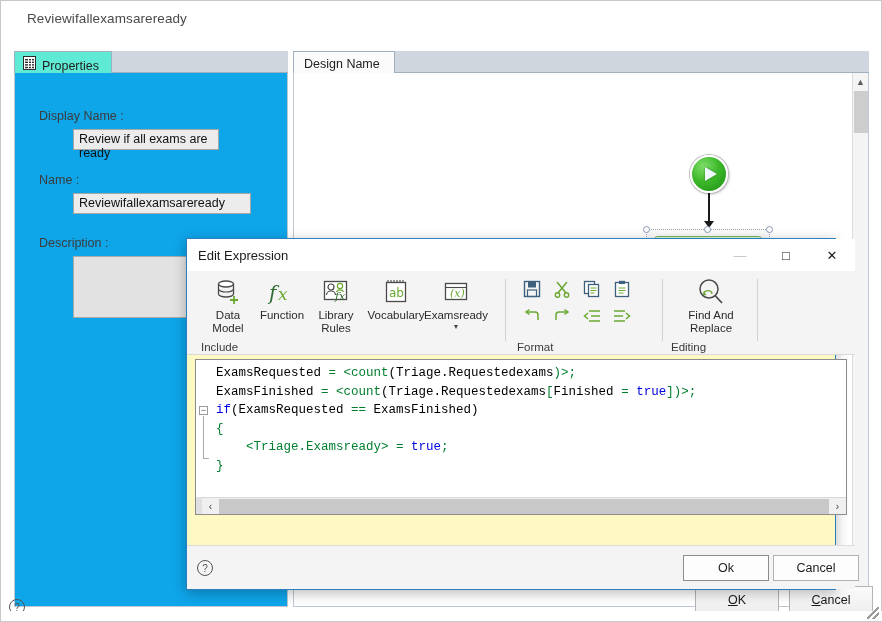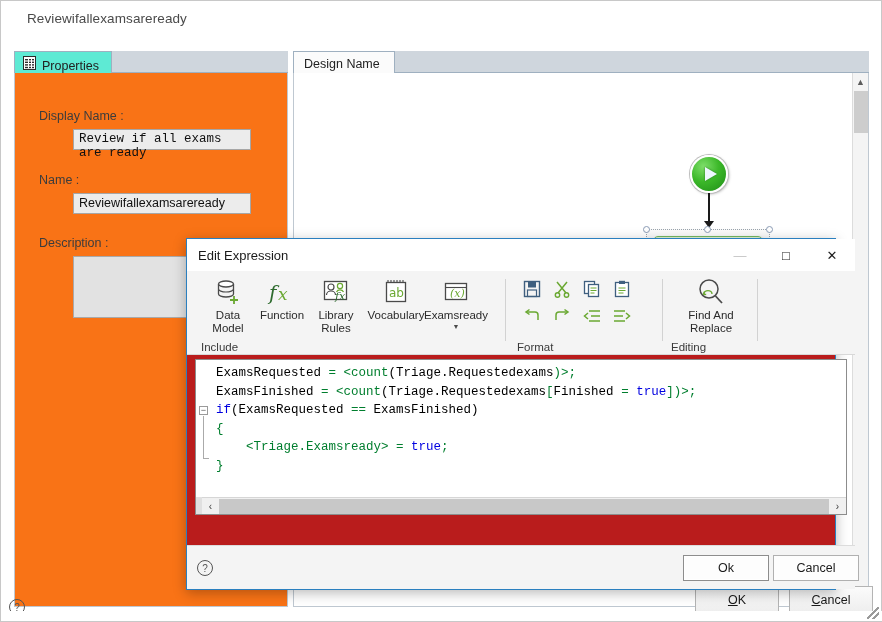--- a/index.html
+++ b/index.html
@@ -37,21 +37,21 @@
   }
   #props-tab {
     position:absolute; left:0; top:0; height:23px; padding:2px 12px 0 8px;
     background:#5eead4;
     border:1px solid #9fb0c0; border-bottom:1px solid #fbfbfb;
     display:flex; align-items:flex-end; gap:6px;
     font-size:12.5px; color:#222;
   }
   #props-body {
     position:absolute; left:0; top:22px; width:274px; height:534px;
-    background:#f97316; border:1px solid #bfc8d1; border-top:none;
+    background:#0ea5e9; border:1px solid #bfc8d1; border-top:none;
   }
   .field-label {
     position:absolute; font-size:12.5px; color:#3c3c3c;
   }
   .field-input {
     position:absolute; background:#ececec;
     border:1px solid #a6a6a6;
     font-family:"Liberation Sans", sans-serif;
     font-size:12.5px; color:#111;
     padding:2px 5px;
@@ -158,21 +158,21 @@
   #host-help {
     position:absolute; left:8px; top:598px; width:16px;height:16px;
     border:1.3px solid #555; border-radius:50%;
     display:flex;align-items:center;justify-content:center;
     font-size:10px;color:#555;
   }
 
   
   #dialog {
     position:absolute; left:186px; top:238px; width:650px; height:352px;
-    background:#b91c1c;
+    background:#fef9c3;
     border:1px solid #2a7fbf;
     box-shadow:0 3px 12px rgba(0,0,0,.28);
   }
   #dlg-titlebar {
     position:absolute; left:0;top:0; width:668px; height:32px;
     background:#ffffff;
     display:flex; align-items:center;
   }
   #dlg-title { margin-left:11px; font-size:13px; color:#1a1a1a; }
   #dlg-caption-btns { position:absolute; right:0; top:0; height:32px; display:flex; }
@@ -289,21 +289,21 @@
           <rect x="2" y="10.8" width="9" height="1.4" fill="#2b2b2b"></rect>
           <rect x="5" y="2.4" width="1" height="10" fill="#fff"></rect>
           <rect x="8" y="2.4" width="1" height="10" fill="#fff"></rect>
         </svg>
       </span>
       <span>Properties</span>
     </div>
 
     <div id="props-body">
       <div class="field-label" style="left:24px; top:36px;">Display Name :</div>
-      <div class="field-input" style="left:58px; top:56px; width:178px; height:21px;font-family:Liberation Mono, monospace;">Review if all exams are ready</div>
+      <div class="field-input" style="left:58px; top:56px; width:146px; height:21px;">Review if all exams are ready</div>
 
       <div class="field-label" style="left:24px; top:100px;text-align:right;">Name :</div>
       <div class="field-input" style="left:58px; top:120px; width:178px; height:21px;">Reviewifallexamsareready</div>
 
       <div class="field-label" style="left:24px; top:163px;">Description :</div>
       <div id="desc-box" style="left:58px; top:183px;"></div>
     </div>
   </div>
 
   <div id="design-panel">

